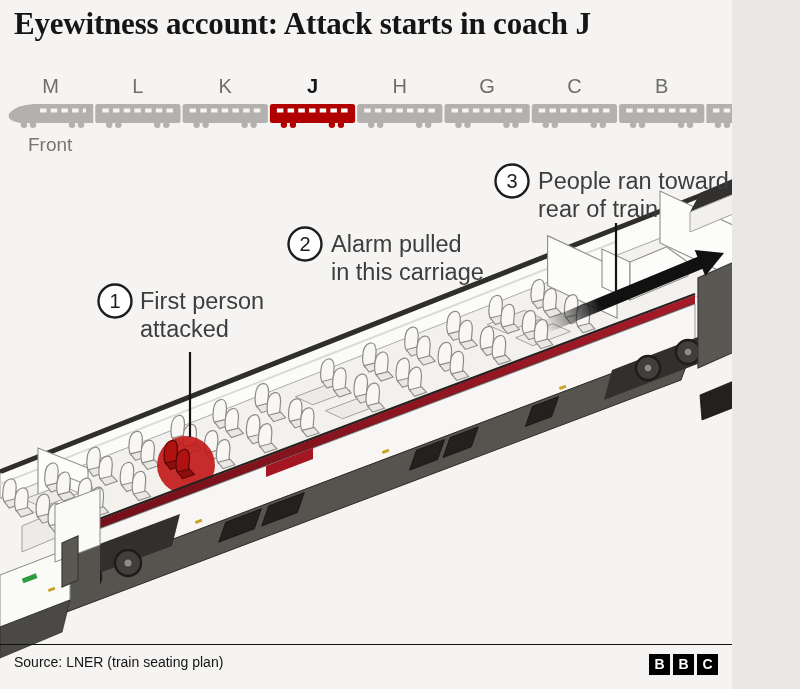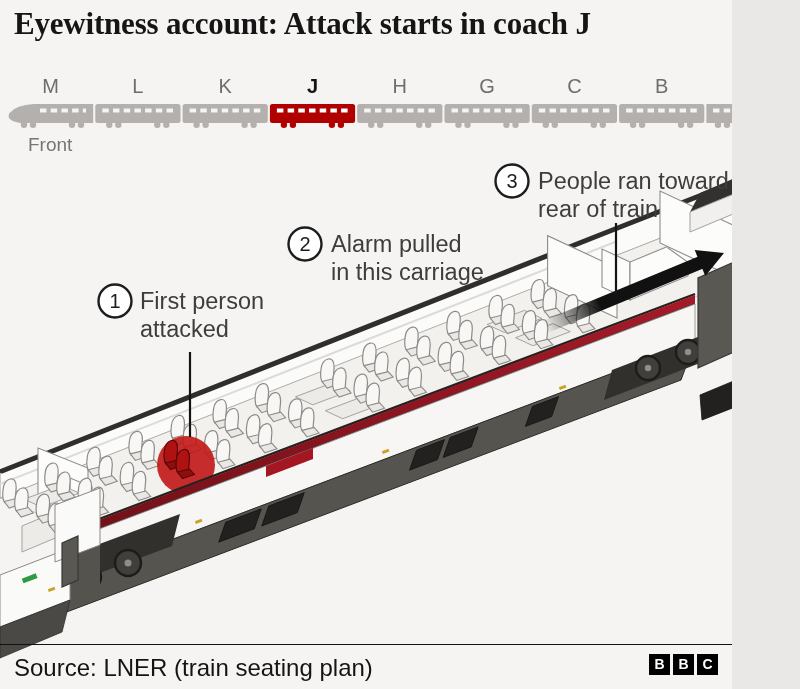--- a/index.html
+++ b/index.html
@@ -34,21 +34,21 @@
   .bellows{fill:#3b3a38;}
   .bellowline{stroke:#5f5d5a;stroke-width:2.5;}
   .greendash{fill:#2e9b43;}
   .yellowdash{fill:#c9a227;}
   .sb{fill:var(--sf,#f8f7f5);stroke:var(--ss,#8d8b88);stroke-width:1.2;}
   .sc{fill:var(--scn,#eae8e5);stroke:var(--ss,#8d8b88);stroke-width:1.1;}
   .red-seat{--sf:#b01212;--scn:#8e0e0e;--ss:#570707;}
   
   .footer{position:absolute;left:0;right:0;top:644px;border-top:1.6px solid #111;
           padding:9px 14px 0;display:flex;justify-content:space-between;align-items:flex-start;}
-  .source{font-size:24px;color:#141414;}
+  .source{font-size:14px;color:#141414;}
   .bbc{display:flex;gap:3px;}
   .bbc b{display:block;width:21px;height:21px;background:#000;color:#fff;
          font-family:"Liberation Sans",sans-serif;font-weight:700;font-size:14px;
          line-height:21px;text-align:center;}
 </style>
 </head>
 <body>
 
 <div class="frame">
 

